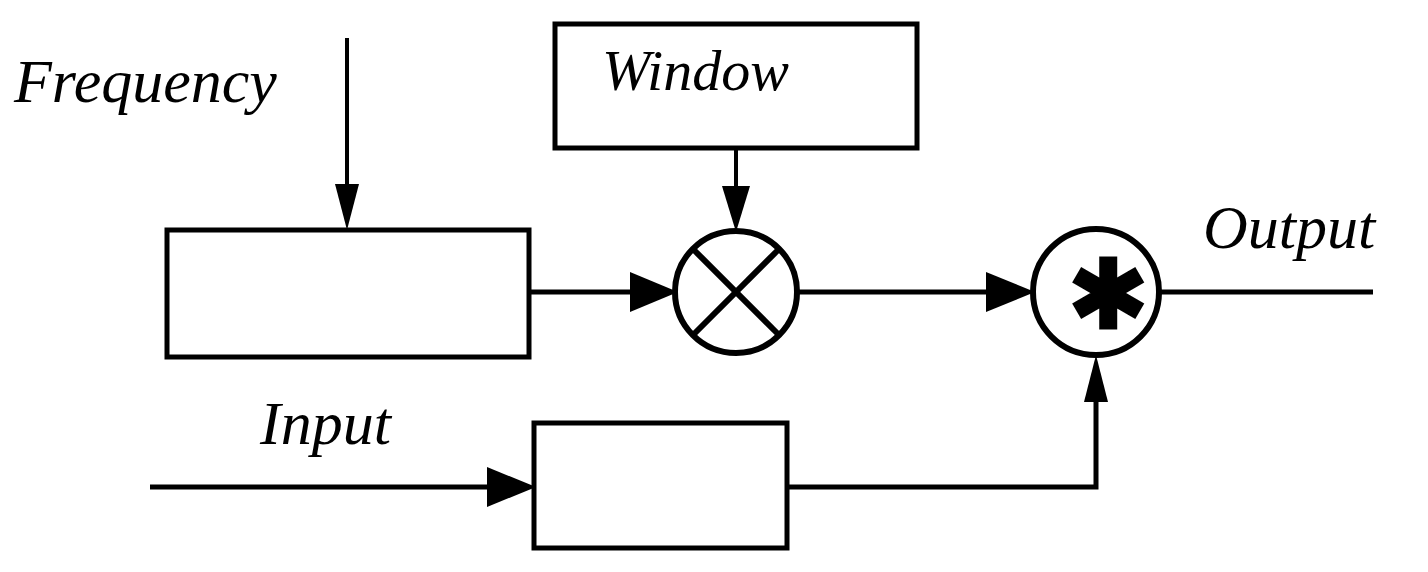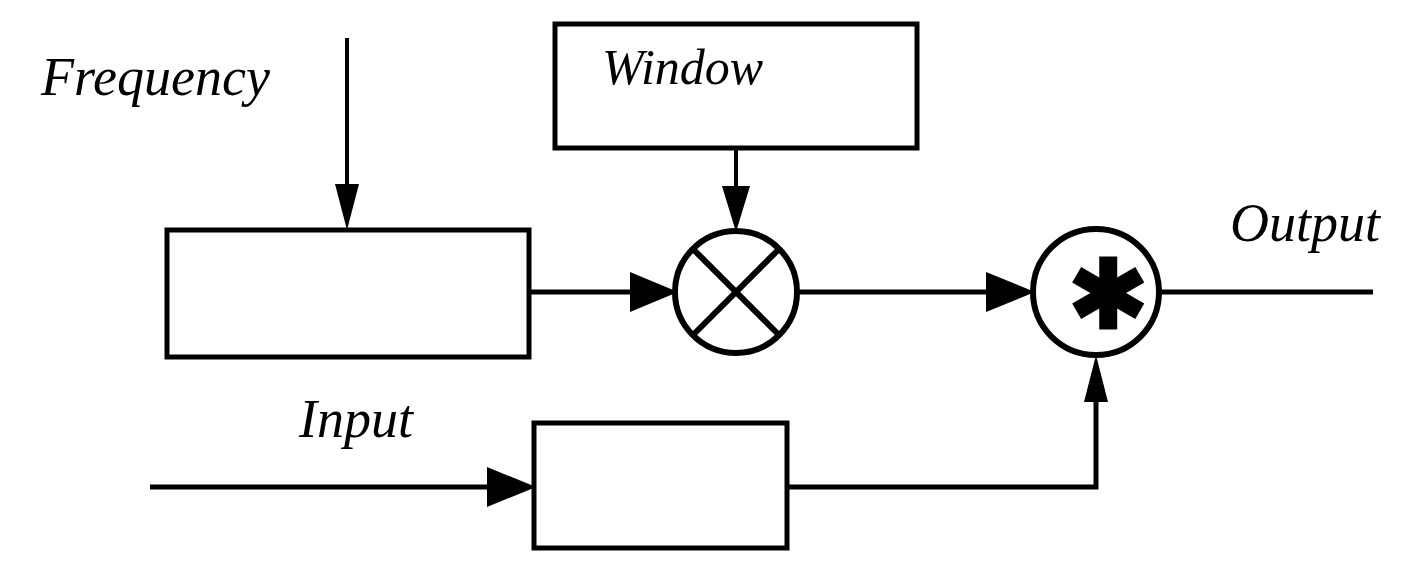--- a/index.html
+++ b/index.html
@@ -30,34 +30,33 @@
   .op-glyph {
     position: absolute;
     font-family: "Liberation Serif", "DejaVu Serif", serif;
     font-style: italic;
     color: #000000;
     white-space: nowrap;
     line-height: 1;
     user-select: none;
   }
   .free-label {
-    font-size: 54px;
-    margin-left: 27px;
+    font-size: 62px;
   }
   .blk-label {
-    font-size: 50px;
+    font-size: 58px;
     font-style: italic;
   }
   .op-glyph {
     font-style: normal;
     font-weight: 700;
   }
   
   #label-frequency { left: 14px;   top: 50px;  }
-  #label-input     { left: 272px;  top: 392px; }
+  #label-input     { left: 260px;  top: 392px; }
   #label-output    { left: 1203px; top: 196px; text-align: right; }
   
   #label-window    { left: 602px;  top: 42px;  }
   #label-solvecoe  { left: 196px;  top: 250px; }
   #label-delay     { left: 574px;  top: 443px; }
   
   #glyph-asterisk  { left: 1068px; top: 248px; font-size: 96px; }
 </style>
 </head>
 <body>

